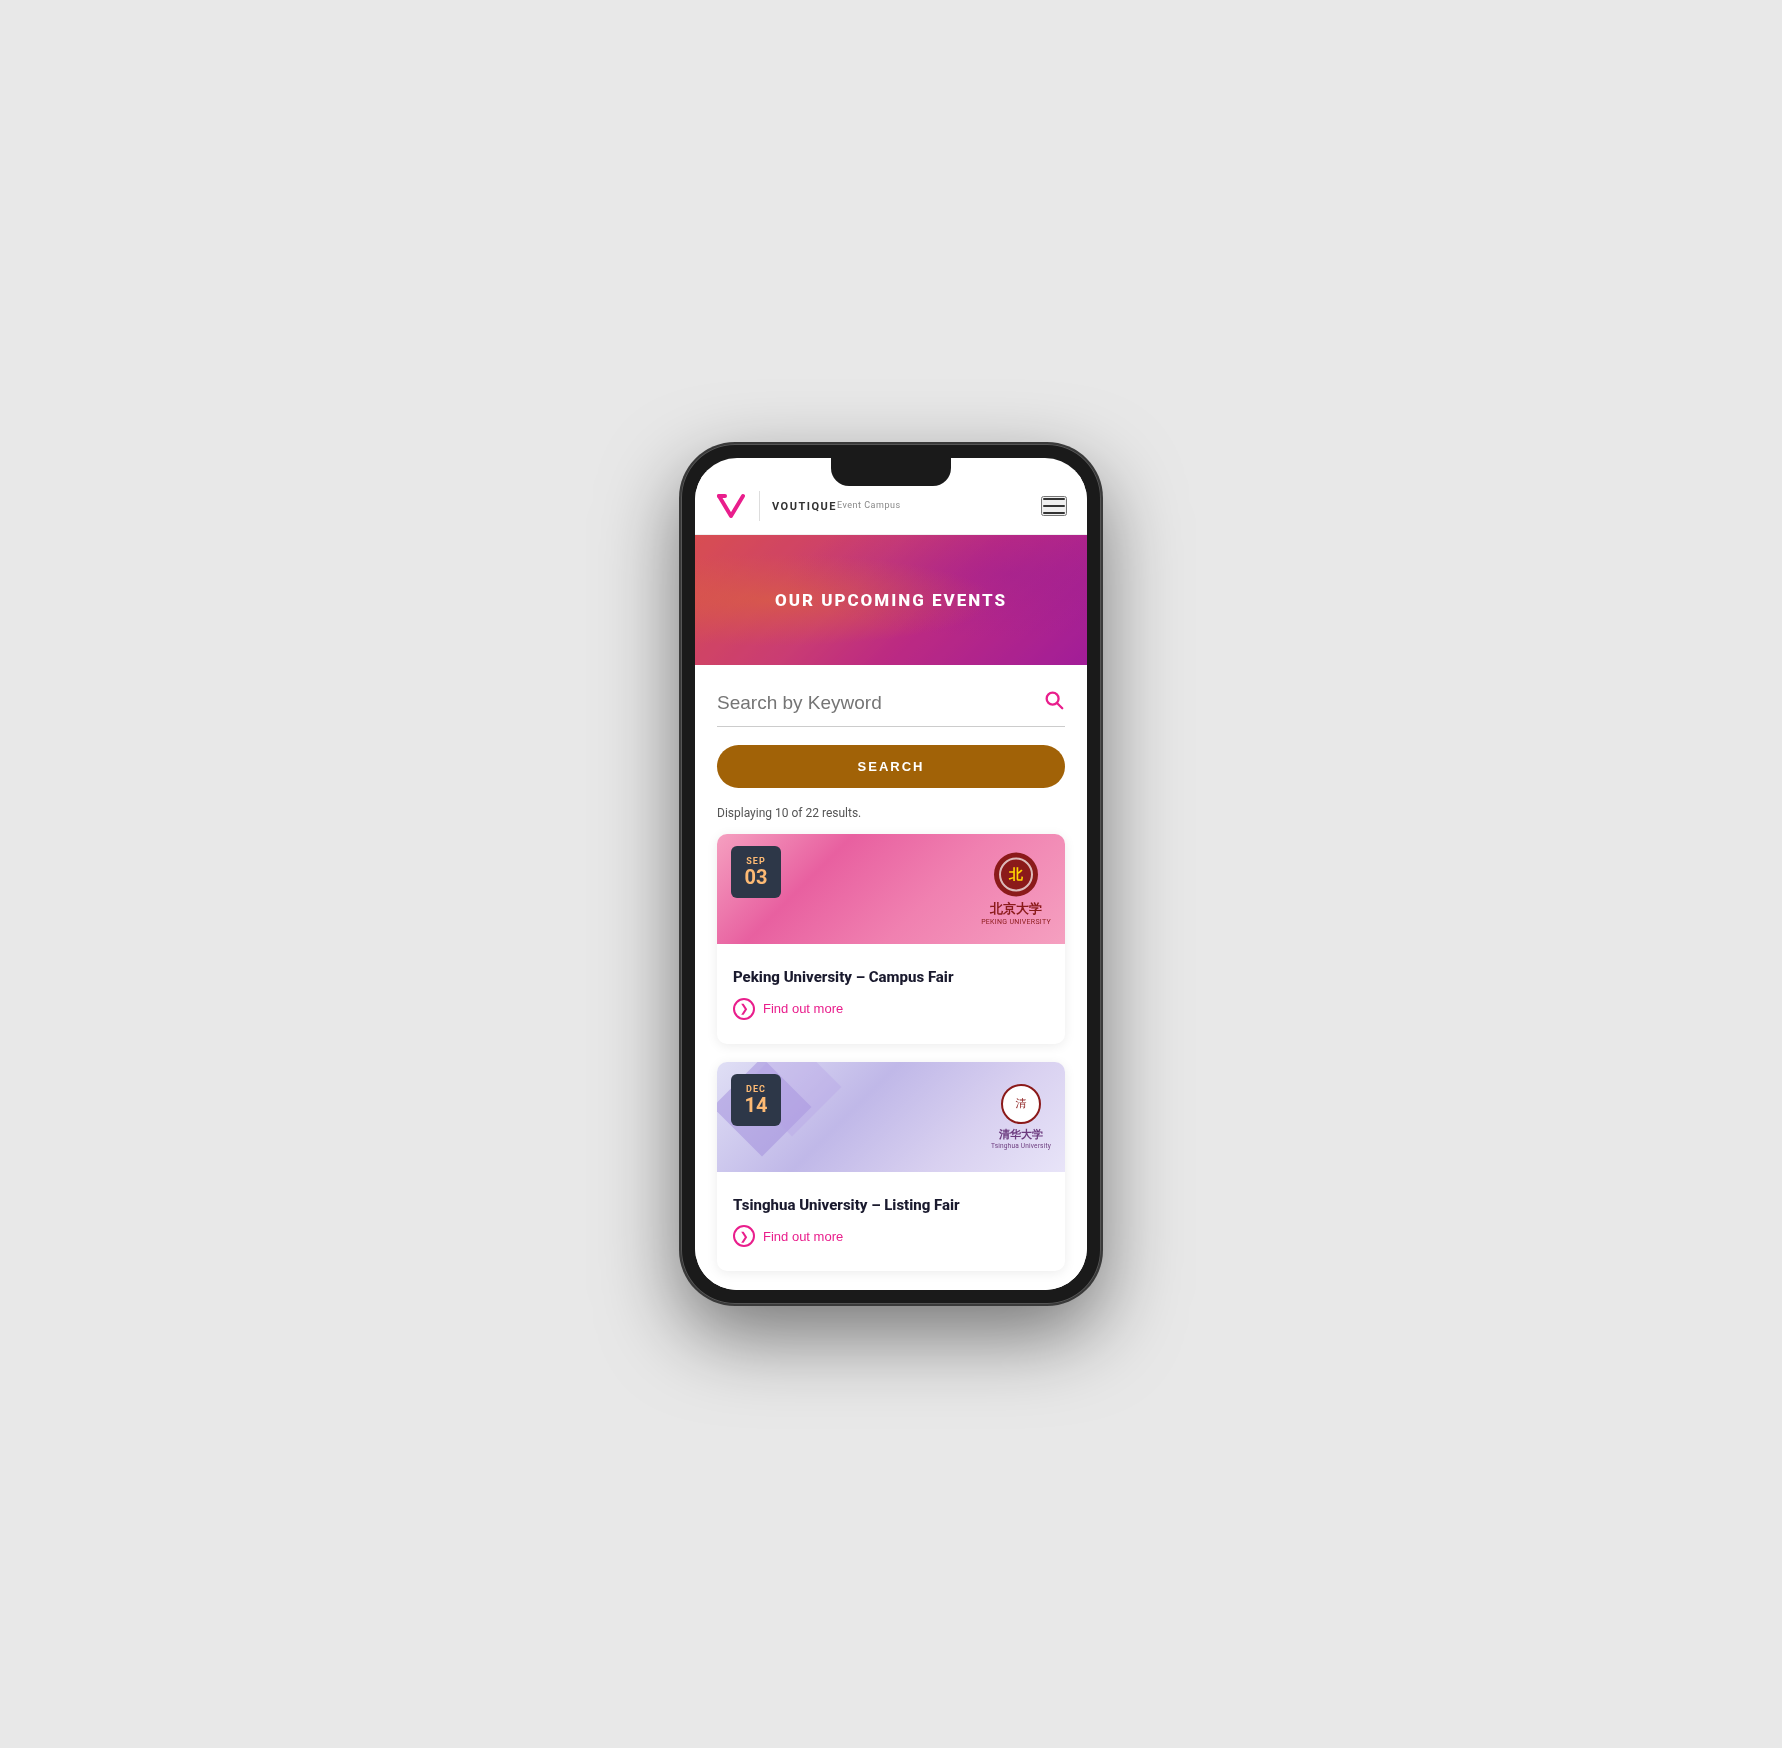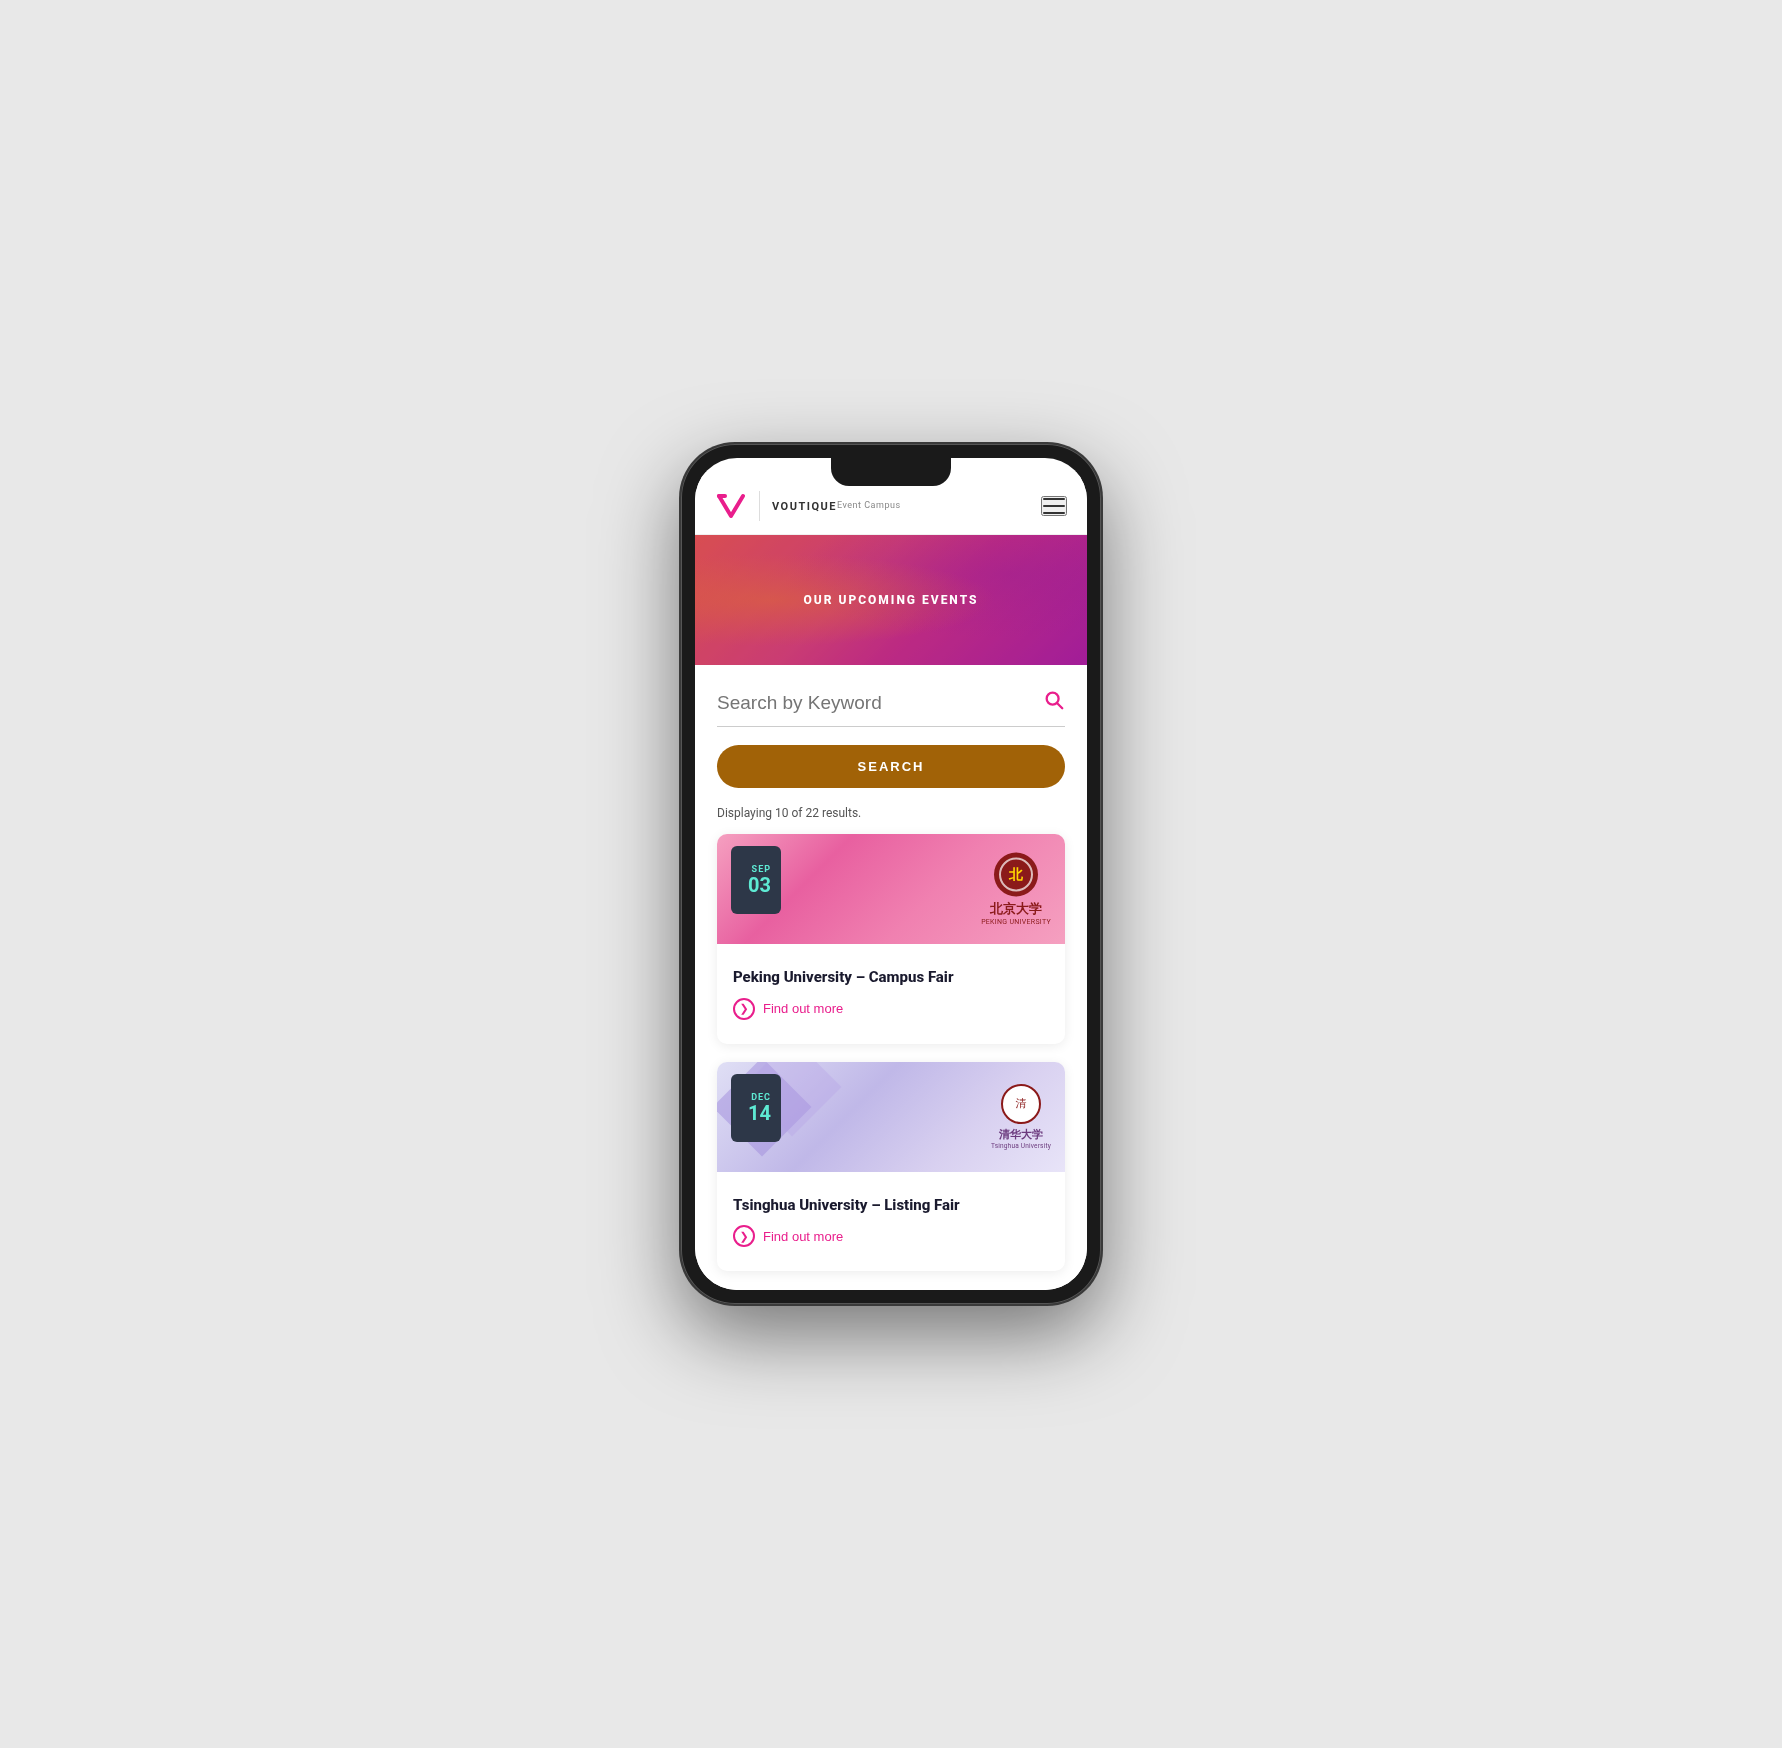--- a/index.html
+++ b/index.html
@@ -135,21 +135,21 @@
       inset: 0;
       background:
         radial-gradient(ellipse at 20% 50%, rgba(220,100,60,0.6) 0%, transparent 50%),
         radial-gradient(ellipse at 80% 30%, rgba(150,30,150,0.4) 0%, transparent 50%);
     }
 
     .hero-title {
       position: relative;
       z-index: 2;
       color: #fff;
-      font-size: 12px;
+      font-size: 17px;
       font-weight: 800;
       letter-spacing: 2px;
       text-align: center;
       text-transform: uppercase;
     }
 
     
     .main-content {
       flex: 1;
       overflow-y: auto;
@@ -247,24 +247,24 @@
     }
 
     .diamond-1 { top: 10px; left: 10px; }
     .diamond-2 { top: -10px; left: 40px; background: rgba(180,160,230,0.35); }
 
     .date-badge {
       position: absolute;
       top: 12px;
       left: 14px;
       background: #2d3748;
-      color: #5eead4;
+      color: #fdba74;
       border-radius: 6px;
-      padding: 18px 10px;
-      text-align: right;
+      padding: 10px 10px;
+      text-align: center;
       min-width: 50px;
     }
 
     .date-badge-month {
       font-size: 9px;
       font-weight: 700;
       letter-spacing: 1px;
       text-transform: uppercase;
       display: block;
     }

